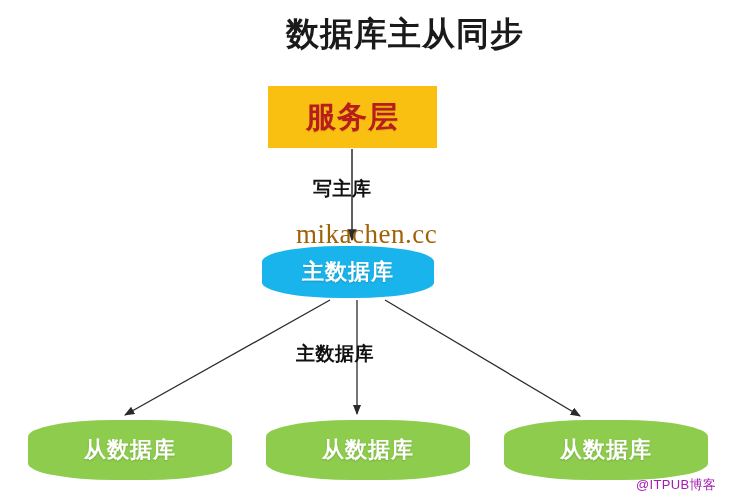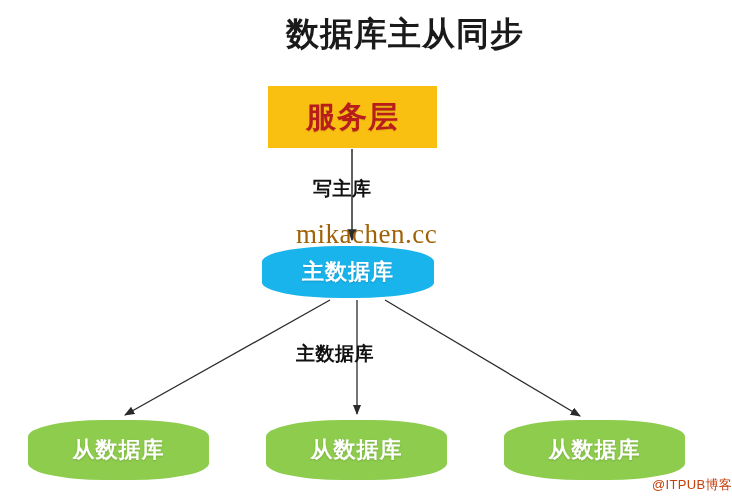--- a/index.html
+++ b/index.html
@@ -89,21 +89,21 @@
     height: 52px;
   }
   .master-db .cyl-body {
     background: #19b4ec;
     border-radius: 46% / 30%;
   }
 
   
   .slave-db {
     top: 420px;
-    width: 181px;
+    width: 204px;
     height: 60px;
   }
   .slave-db .cyl-body {
     background: #8dcc4c;
     border-radius: 42% / 28%;
   }
   .slave-db-1 { left: 28px; }
   .slave-db-2 { left: 266px; }
   .slave-db-3 { left: 504px; }
 
@@ -142,24 +142,24 @@
     left: 296px;
     top: 219px;
     font-size: 27px;
     color: #a16207;
     letter-spacing: 0.5px;
     white-space: nowrap;
     font-family: "Liberation Serif", "DejaVu Serif", serif;
   }
   .watermark-corner {
     position: absolute;
-    right: 0;
+    right: 16px;
     bottom: 6px;
     font-size: 13px;
-    color: #c2410c;
+    color: #a21caf;
     white-space: nowrap;
     letter-spacing: 0.3px;
   }
 </style>
 </head>
 <body>
 
 <div id="canvas">
 
   <div class="title">数据库主从同步</div>

